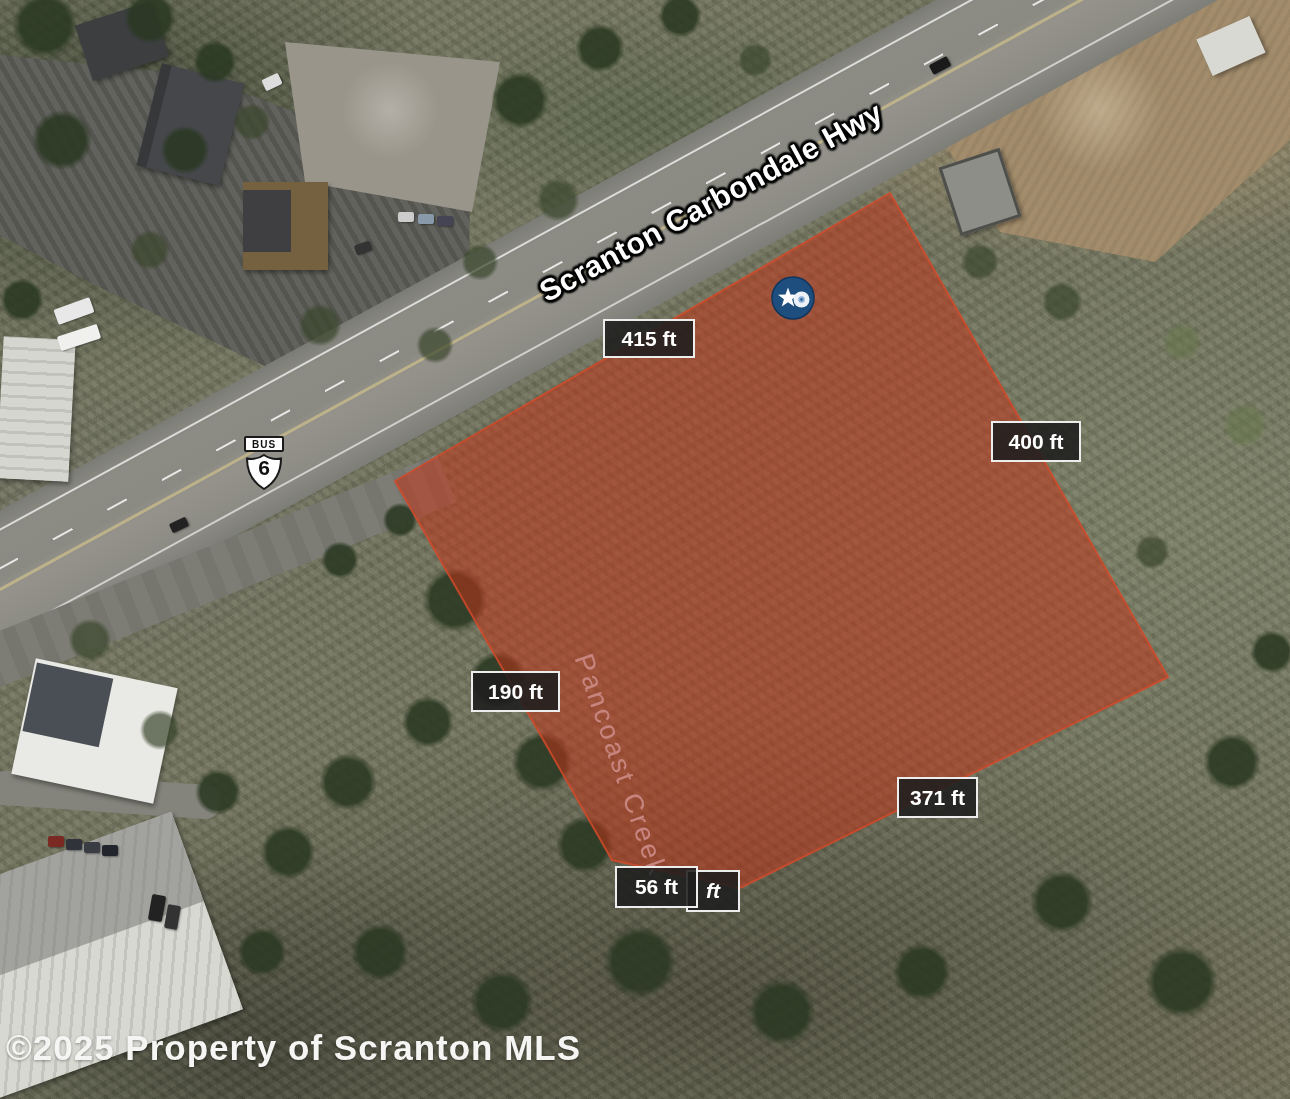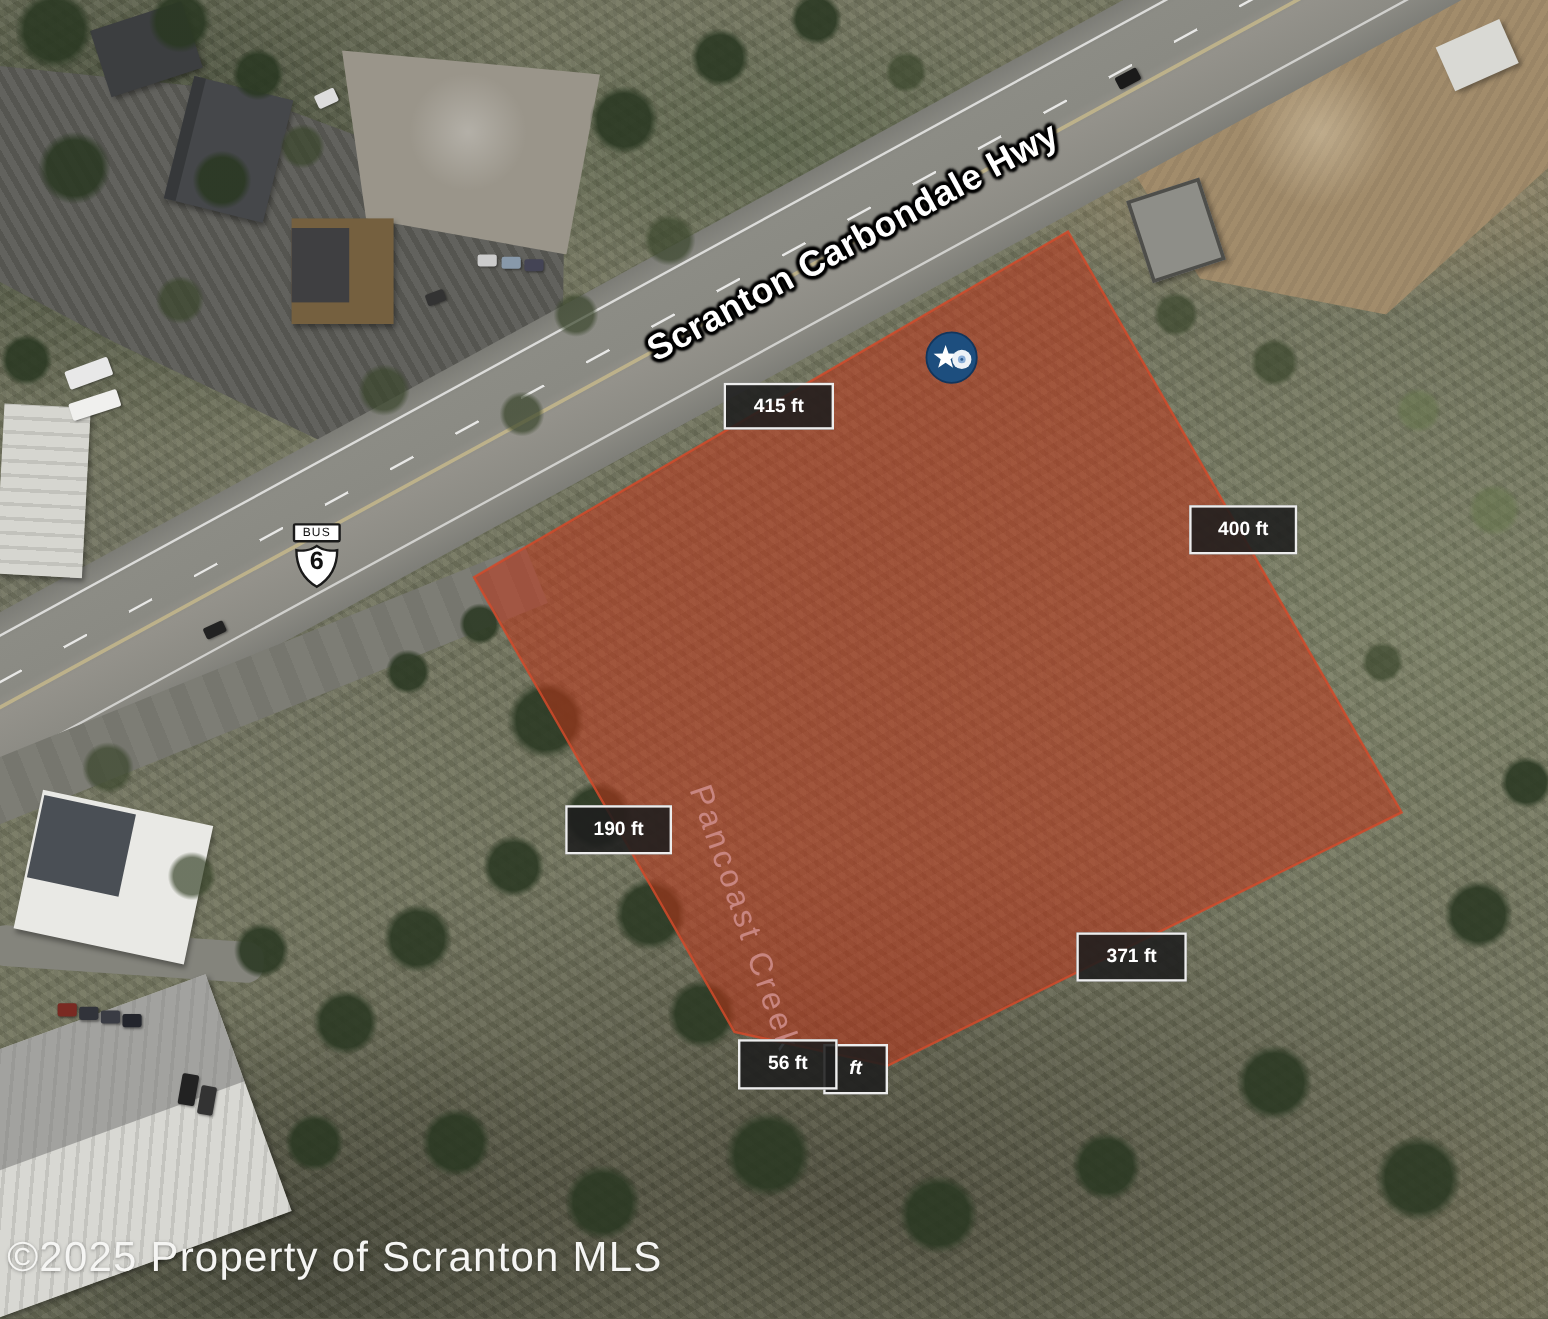--- a/index.html
+++ b/index.html
@@ -132,47 +132,47 @@
   .road-name{
     left:542px; top:277px; z-index:6; white-space:nowrap;
     transform:rotate(-28.5deg); transform-origin:0 50%;
     font-size:30px; font-weight:bold; color:#fff; letter-spacing:.5px;
     text-shadow:2px 2px 2px #000,-2px -2px 2px #000,2px -2px 2px #000,-2px 2px 2px #000,0 3px 2px #000,0 -3px 2px #000,3px 0 2px #000,-3px 0 2px #000;
   }
   .shield{ left:241px; top:436px; width:46px; height:56px; z-index:6;}
   .shield .banner{
     position:absolute; left:3px; top:0; width:40px; height:16px;
     background:#fff; border:2px solid #1a1a1a; border-radius:2px;
-    font-size:10px; font-weight:normal; color:#111; letter-spacing:1px;
+    font-size:10px; font-weight:bold; color:#111; letter-spacing:1px;
     display:flex; align-items:center; justify-content:center;
   }
   .shield svg{position:absolute; left:3px; top:17px;}
   .shield .num{
     position:absolute; left:3px; top:20px; width:40px; text-align:center;
     font-size:21px; font-weight:bold; color:#111;
   }
 
   
   .parcel-svg{left:0; top:0; z-index:7;}
 
   
   .marker{left:766px; top:271px; width:54px; height:54px; z-index:8; cursor:pointer;}
 
   
   .meas{
     z-index:10; display:flex; align-items:center; justify-content:center;
     background:rgba(30,30,30,.88); border:2px solid #ededed;
-    color:#fff; font-size:16px; font-weight:bold; white-space:nowrap;
+    color:#fff; font-size:21px; font-weight:bold; white-space:nowrap;
   }
   .meas.behind{z-index:9;}
 
   
   .watermark{
     left:6px; top:1028px; z-index:11; color:#f5f5f3;
-    font-size:35px; font-weight:400; letter-spacing:1px;
+    font-size:35px; font-weight:700; letter-spacing:1px;
     text-shadow:0 1px 3px rgba(0,0,0,.35);
   }
 </style>
 </head>
 <body>
 
 <div id="map">
 
   <div class="terrain"></div>
 
@@ -242,18 +242,18 @@
     <path fill="#ffffff" d="M22 16.5 L24.5 23.5 L32 23.8 L26.1 28.3 L28.2 35.5 L22 31.3 L15.8 35.5 L17.9 28.3 L12 23.8 L19.5 23.5 Z"></path>
     <circle cx="35.5" cy="28.5" r="8" fill="#edf2f7"></circle>
     <circle cx="35.5" cy="28.5" r="3.2" fill="#89aed8"></circle>
     <circle cx="35.5" cy="28.5" r="1.2" fill="#2c5a8c"></circle>
   </svg>
 
   <div class="meas behind" style="left:686px;top:870px;width:54px;height:42px;font-style:italic;">ft</div>
   <div class="meas" style="left:603px;top:319px;width:92px;height:39px;">415 ft</div>
   <div class="meas" style="left:991px;top:421px;width:90px;height:41px;">400 ft</div>
   <div class="meas" style="left:471px;top:671px;width:89px;height:41px;">190 ft</div>
-  <div class="meas" style="left:897px;top:777px;width:92px;height:41px;">371 ft</div>
+  <div class="meas" style="left:897px;top:777px;width:81px;height:41px;">371 ft</div>
   <div class="meas" style="left:615px;top:866px;width:83px;height:42px;">56 ft</div>
 
   <div class="watermark">©2025 Property of Scranton MLS</div>
 
 </div>
 
 </body></html>

